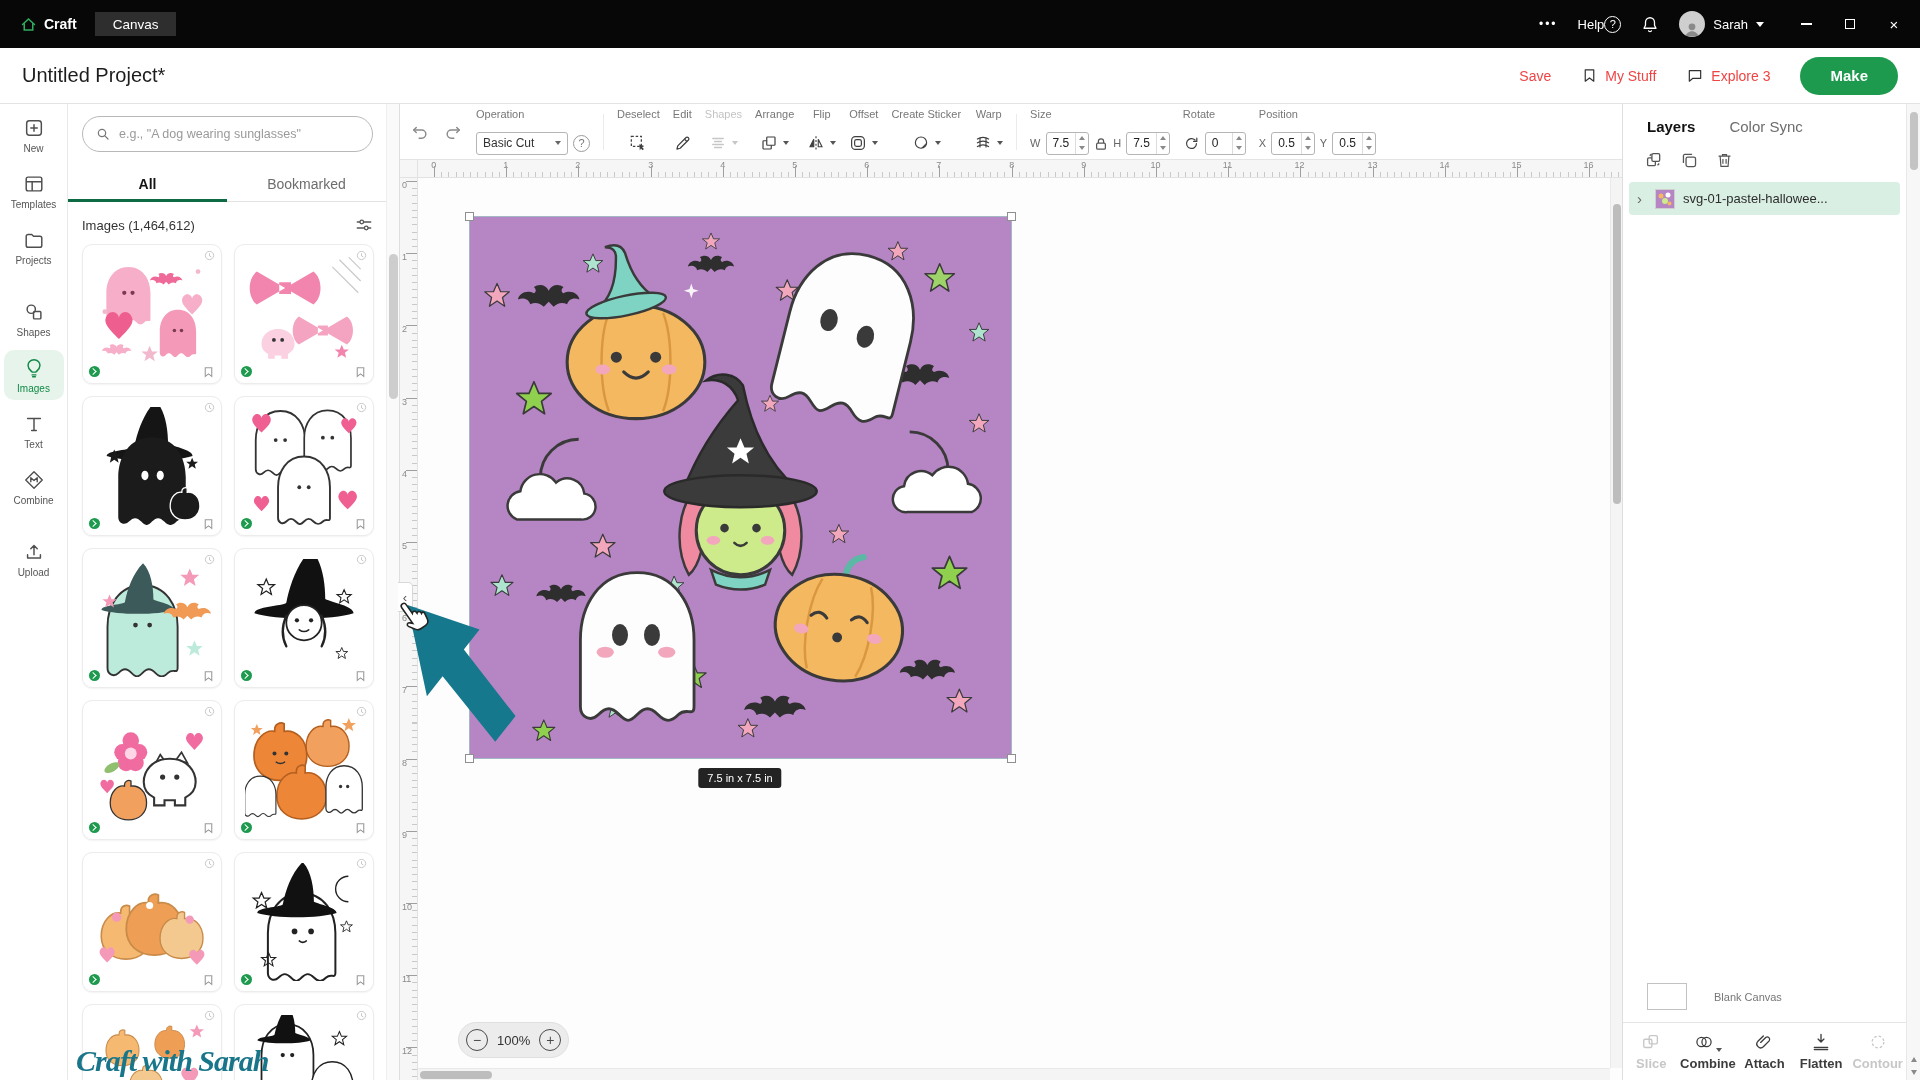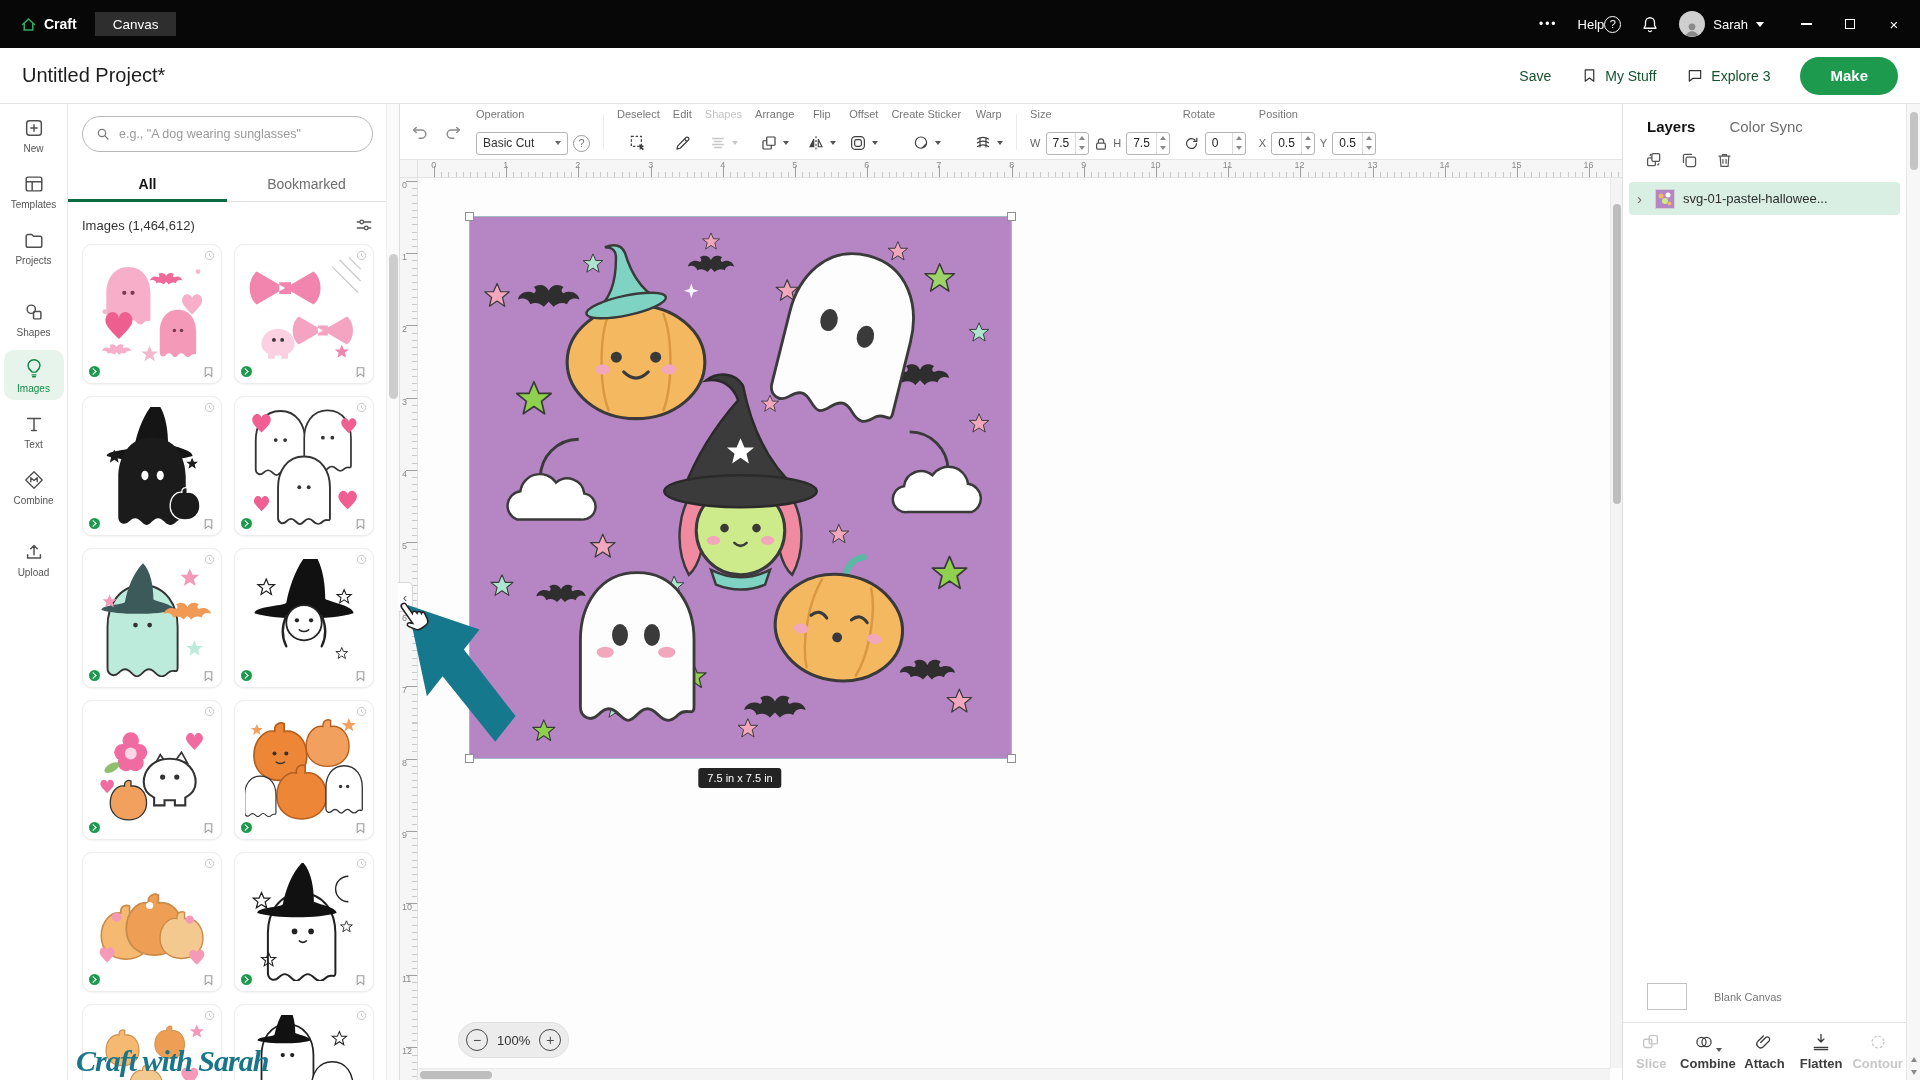--- a/index.html
+++ b/index.html
@@ -24,21 +24,21 @@
   .win-btns { display:flex; }
   .win-btn { width:44px; height:48px; display:flex; align-items:center; justify-content:center; font-size:15px; }
   .win-min-glyph { width:11px; height:2px; background:#fff; }
   .win-max-glyph { width:10px; height:10px; border:1.5px solid #fff; }
 
   
   #header { position:absolute; left:0; top:48px; width:1920px; height:56px; background:#fff;
     border-bottom:1px solid #e3e3e3; display:flex; align-items:center; padding:0 22px; }
   .hd-title { font-size:20px; color:#1c1c1c; }
   .hd-right { margin-left:auto; display:flex; align-items:center; gap:30px; }
-  .hd-link { font-size:14px; color:#14532d; display:flex; align-items:center; gap:7px; }
+  .hd-link { font-size:14px; color:#ef4444; display:flex; align-items:center; gap:7px; }
   .btn-make { background:#1d9a4e; color:#fff; border:none; border-radius:20px; height:38px;
     padding:0 30px; font-size:15px; font-weight:bold; font-family:inherit; }
 
   
   #main { position:absolute; left:0; top:104px; width:1920px; height:976px; display:flex; }
 
   
   #nav { width:68px; border-right:1px solid #e9e9e9; display:flex; flex-direction:column; align-items:center;
     padding-top:6px; gap:2px; background:#fff; }
   .nav-item { width:60px; padding:7px 0 6px; display:flex; flex-direction:column; align-items:center; gap:4px;

